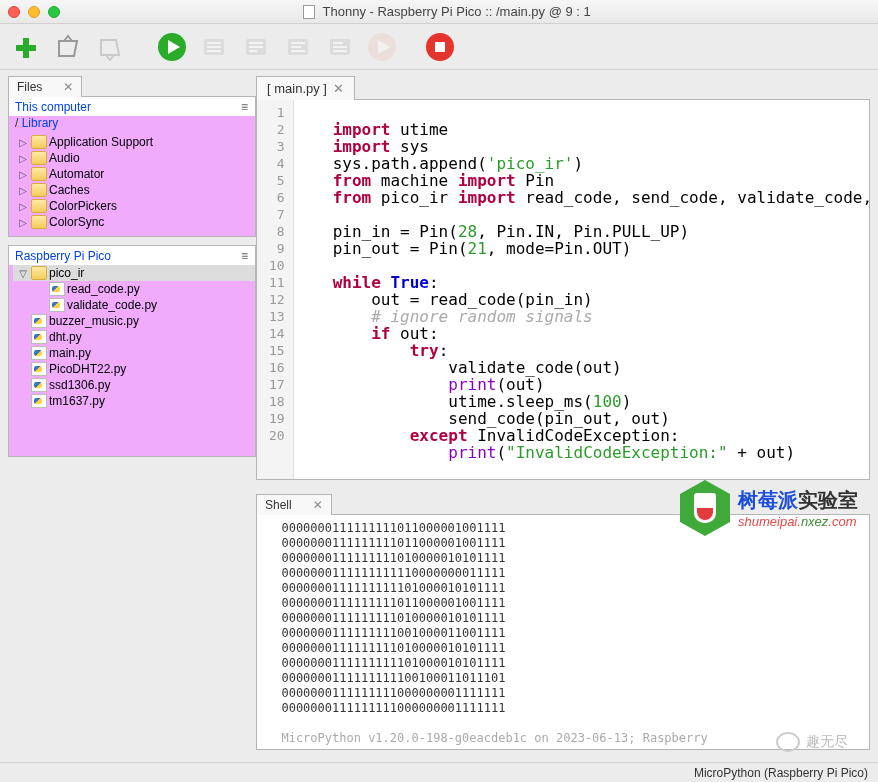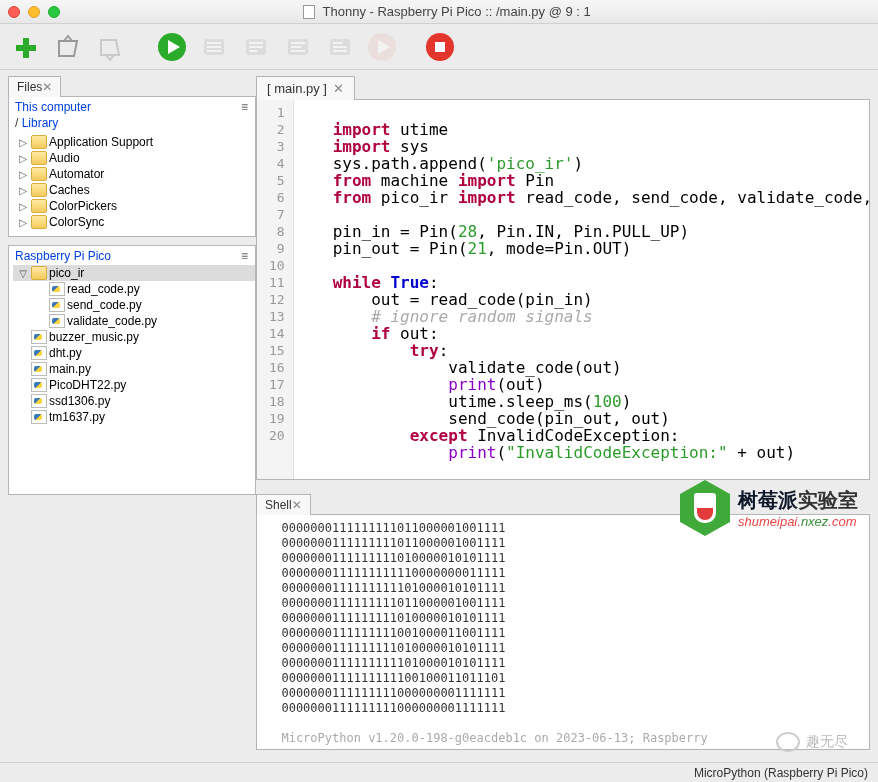--- a/index.html
+++ b/index.html
@@ -15,27 +15,27 @@
 .title .doc-icon { display: inline-block; width: 12px; height: 14px; background: #fff; border: 1px solid #999; vertical-align: -3px; margin-right: 4px; }
 
 .toolbar { height: 46px; display: flex; align-items: center; padding: 4px 10px; gap: 10px; border-bottom: 1px solid #d0d0d0; background: #ececec; }
 .tb-btn { width: 32px; height: 32px; display: flex; align-items: center; justify-content: center; }
 
 .main-area { display: flex; height: 690px; }
 .side { width: 256px; padding: 6px 0 6px 8px; display: flex; flex-direction: column; gap: 8px; }
 .editor-area { flex: 1; display: flex; flex-direction: column; padding: 6px 8px 0 0; gap: 6px; overflow: hidden; }
 
 .panel-tab-row { display: flex; border-bottom: 1px solid #b5b5b5; }
-.panel-tab { background: #f8f8f8; border: 1px solid #b5b5b5; border-bottom: none; border-radius: 0; padding: 3px 8px; font-size: 12px; color: #333; display: flex; align-items: flex-end; gap: 0; margin-bottom: -1px; }
+.panel-tab { background: #f8f8f8; border: 1px solid #b5b5b5; border-bottom: none; border-radius: 0; padding: 3px 8px; font-size: 12px; color: #333; display: flex; align-items: flex-end; gap: 21px; margin-bottom: -1px; }
 .panel-tab .x { color: #888; font-size: 12px; cursor: pointer; }
 
-.panel-body { background: #ffffff; border: 1px solid #b5b5b5; border-top: none; overflow: auto; font-size: 12px; }
+.panel-body { background: #f0abfc; border: 1px solid #b5b5b5; border-top: none; overflow: auto; font-size: 12px; }
 
 .files-panel .panel-body { height: 140px; }
-.pico-panel .panel-body { height: 250px; }
+.pico-panel .panel-body { height: 212px; }
 
 .section-head { padding: 3px 6px 2px; color: #0142e0; font-size: 12px; background: #fff; display: flex; justify-content: space-between; align-items: center; }
 .section-head .eqmenu { color: #666; letter-spacing: 1px; }
 .path-line { padding: 0 6px 4px; font-size: 12px; color: #333; }
 .path-line a { color: #0142e0; text-decoration: none; }
 
 .tree { list-style: none; padding: 0 0 0 4px; }
 .tree li { display: flex; align-items: center; gap: 2px; padding: 1px 4px; white-space: nowrap; }
 .tree li.sel { background: #dcdcdc; }
 .tree .ind { display: inline-block; width: 14px; }
@@ -63,21 +63,21 @@
 .shell-body { background: #fff; border: 1px solid #b5b5b5; border-top: none; height: 235px; overflow: auto; font-family: Menlo, Monaco, monospace; font-size: 12px; padding: 6px 10px; white-space: pre; color: #333; line-height: 15px; }
 .shell-foot { color: #aaa; }
 
 .statusbar { position: absolute; bottom: 0; left: 0; right: 0; height: 20px; background: #ececec; border-top: 1px solid #d0d0d0; display: flex; align-items: center; justify-content: flex-end; padding: 0 10px; font-size: 12px; color: #333; }
 
 .watermark { position: absolute; right: 20px; top: 480px; z-index: 50; display: flex; align-items: center; gap: 8px; pointer-events: none; }
 .watermark .hex { width: 50px; height: 56px; background: #3faa3a; clip-path: polygon(50% 0, 100% 25%, 100% 75%, 50% 100%, 0 75%, 0 25%); display: flex; align-items: center; justify-content: center; }
 .watermark .beaker { width: 22px; height: 30px; background: #fff; border-radius: 0 0 10px 10px; border-top-left-radius: 3px; border-top-right-radius: 3px; position: relative; }
 .watermark .beaker::after { content: ""; position: absolute; bottom: 3px; left: 3px; right: 3px; height: 12px; background: #e33b3b; border-radius: 0 0 8px 8px; }
 .wm-text .wm1 { font-size: 20px; color: #333; font-weight: bold; font-family: "PingFang SC", sans-serif; }
-.wm-text .wm1 .red { color: #0f172a; text-align: center; }
+.wm-text .wm1 .red { color: #1d4ed8; text-align: center; }
 .wm-text .wm2 { font-size: 13px; color: #e84646; font-style: italic; font-family: Arial; }
 .wm-text .wm2 .gr { color: #3d8f3a; }
 
 .wm-bottom { position: absolute; right: 30px; bottom: 30px; z-index: 50; color: #bbb; font-size: 14px; font-family: "PingFang SC", sans-serif; pointer-events: none; display: flex; align-items: center; gap: 6px;}
 .wm-bottom .bub { width: 24px; height: 20px; border: 2px solid #ccc; border-radius: 50%; position: relative; }
 </style>
 </head>
 <body>
 
 <div class="titlebar">
@@ -227,26 +227,20 @@
             <li class="sel">
               <span class="disclose">▽</span>
               <span class="folder-ic"></span> 
               <span>pico_ir</span>
             </li>
             <li>
               <span class="ind"></span>
               <span class="ind"></span>
               <span class="py-ic"></span> 
               <span>read_code.py</span>
-            </li>
-            <li>
-              <span class="ind"></span>
-              <span class="ind"></span>
-              <span class="py-ic"></span> 
-              <span>send_code.py</span>
             </li>
             <li>
               <span class="ind"></span>
               <span class="ind"></span>
               <span class="py-ic"></span> 
               <span>validate_code.py</span>
             </li>
             <li>
               <span class="disclose"></span>
               <span class="py-ic"></span> 

